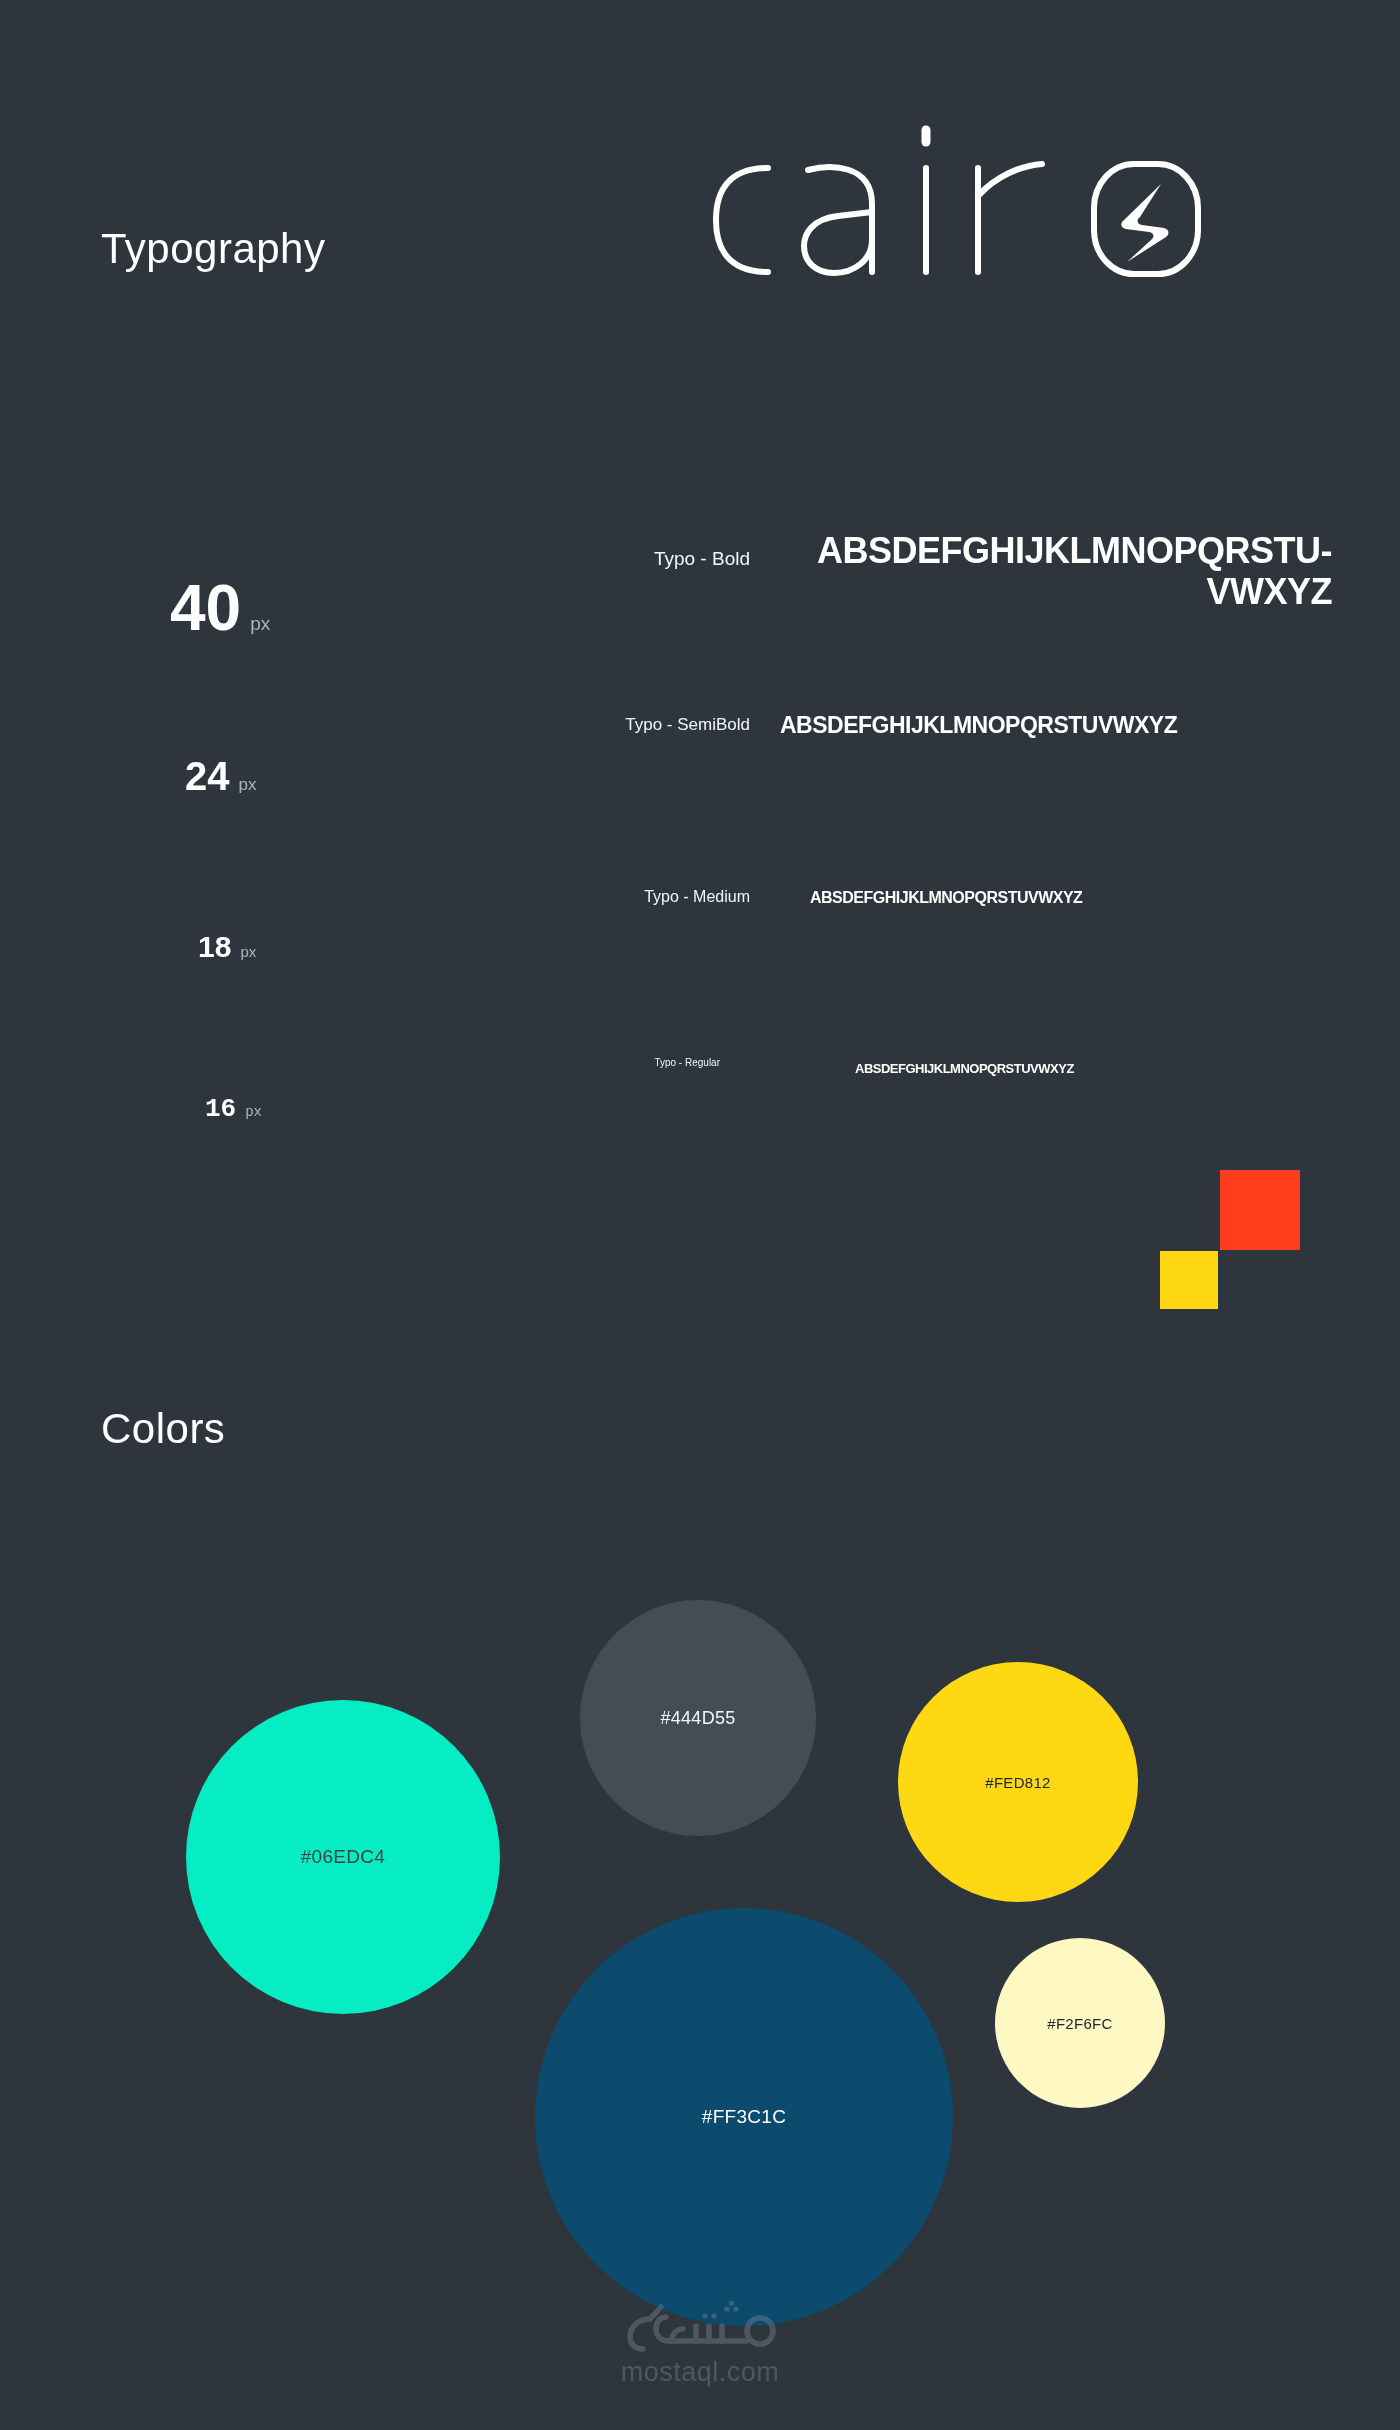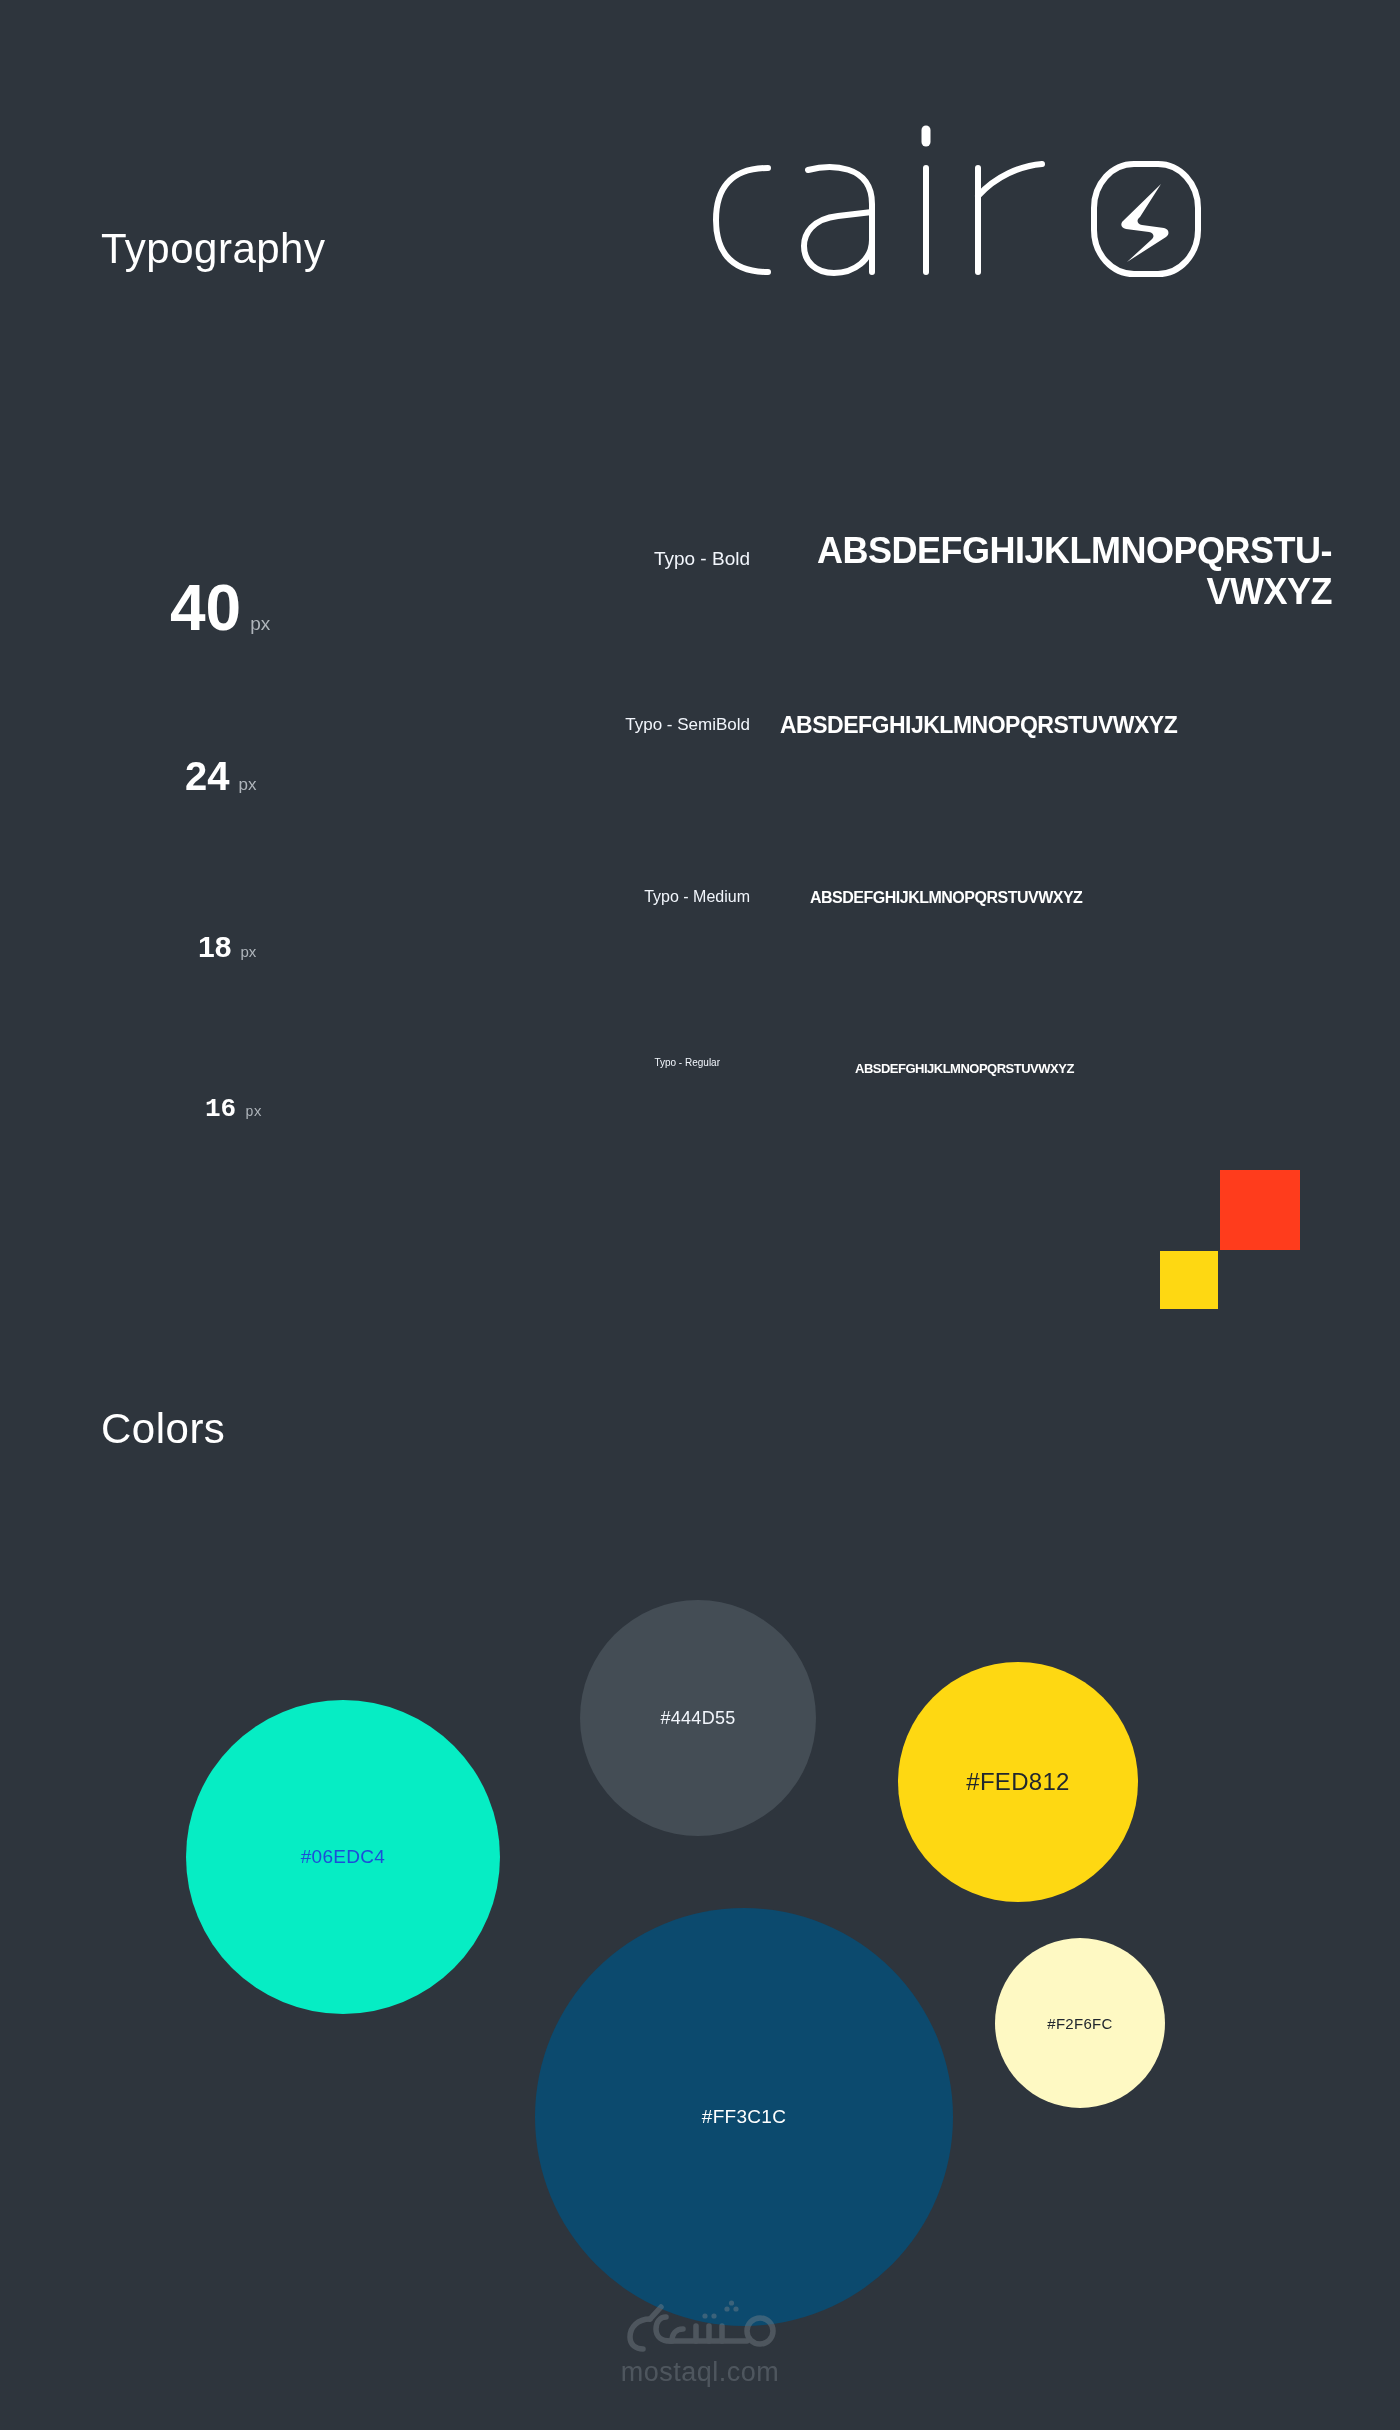--- a/index.html
+++ b/index.html
@@ -125,21 +125,21 @@
   .color-hex{
     font-weight:400;
     letter-spacing:0.3px;
     white-space:nowrap;
   }
   .color-circle[data-idx="0"]{ left:186px; top:120px;  width:314px; height:314px; }
   .color-circle[data-idx="0"] .color-hex{ font-size:19px; }
   .color-circle[data-idx="1"]{ left:580px; top:20px;   width:236px; height:236px; }
   .color-circle[data-idx="1"] .color-hex{ font-size:18px; }
   .color-circle[data-idx="2"]{ left:898px; top:82px;   width:240px; height:240px; }
-  .color-circle[data-idx="2"] .color-hex{ font-size:24px; }
+  .color-circle[data-idx="2"] .color-hex{ font-size:15px; }
   .color-circle[data-idx="3"]{ left:535px; top:328px;  width:418px; height:418px; }
   .color-circle[data-idx="3"] .color-hex{ font-size:19px; }
   .color-circle[data-idx="4"]{ left:995px; top:358px;  width:170px; height:170px; }
   .color-circle[data-idx="4"] .color-hex{ font-size:15px; }
 
   
   #watermark{
     position:absolute;
     left:0; bottom:42px;
     width:1400px;
@@ -228,21 +228,21 @@
 <div id="decor-squares">
   <div id="decor-square-red" class="decor-square" style="background: rgb(255, 60, 28);"></div>
   <div id="decor-square-yellow" class="decor-square" style="background: rgb(254, 216, 18);"></div>
 </div>
 
 <div id="colors-heading" class="section-heading">Colors</div>
 
 <div id="color-swatches">
 
   <div class="color-circle" data-idx="0" style="background: rgb(6, 237, 196);">
-    <span class="color-hex" style="color: #1d4ed8;">#06EDC4</span>
+    <span class="color-hex" style="color: #404040;">#06EDC4</span>
   </div>
 
   <div class="color-circle" data-idx="1" style="background: rgb(68, 77, 85);">
     <span class="color-hex" style="color: rgb(242, 246, 252);">#444D55</span>
   </div>
 
   <div class="color-circle" data-idx="2" style="background: rgb(254, 216, 18);">
     <span class="color-hex" style="color: rgb(33, 39, 46);">#FED812</span>
   </div>
 

